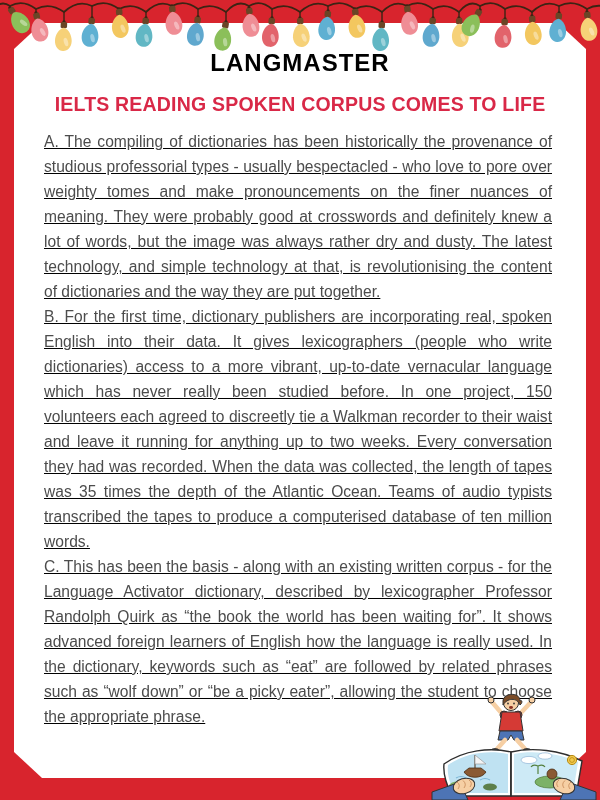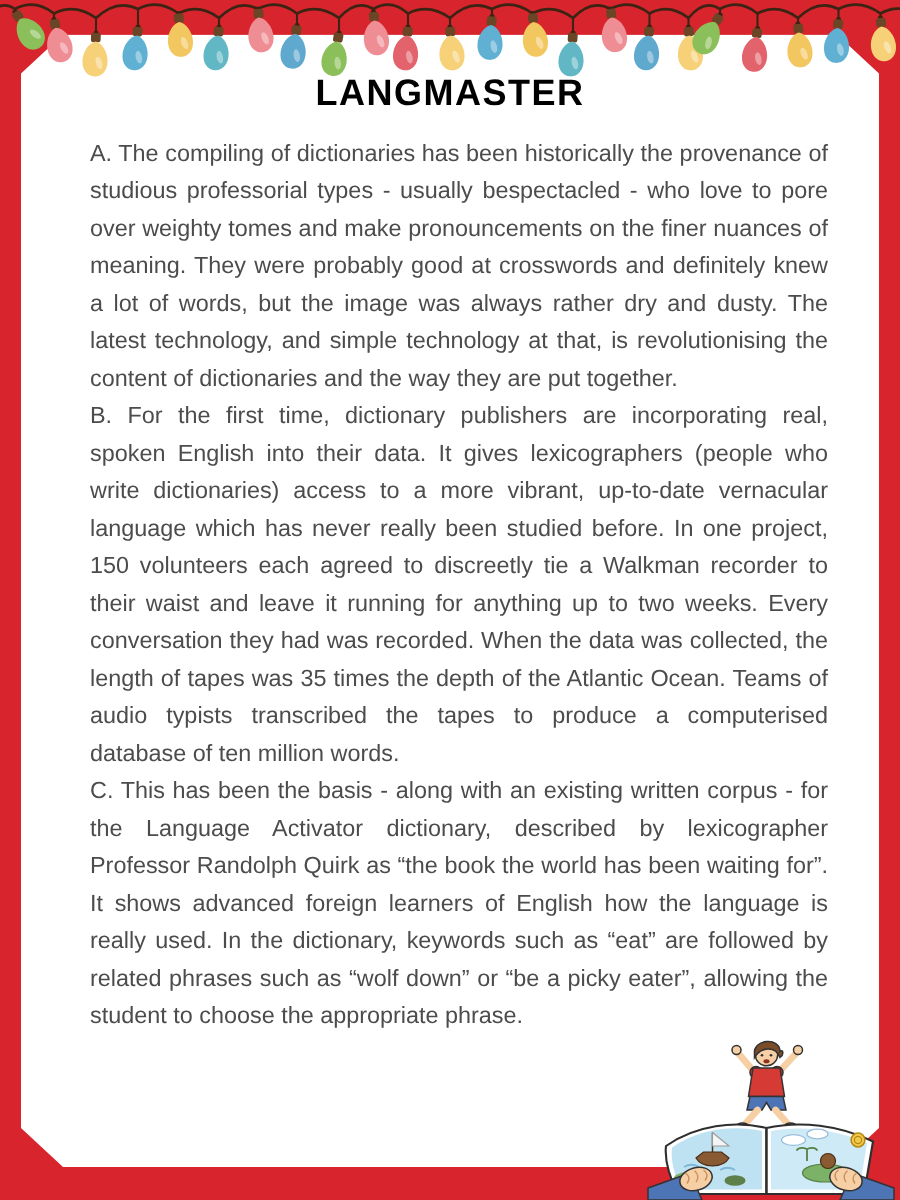--- a/index.html
+++ b/index.html
@@ -17,35 +17,36 @@
   .logo{
     margin-top:26px;text-align:center;
     font-size:24px;font-weight:bold;letter-spacing:1px;
     color:#000000;transform:scaleY(1.02);
   }
   .title{
     margin-top:16px;text-align:center;
     font-size:19.5px;font-weight:bold;letter-spacing:0.2px;
     color:#d92847;
   }
-  .passage{margin:13px 34px 0 46px;}
+  .passage{margin:13px 34px 0 30px;text-decoration:underline;}
   .passage p{
     margin:0;text-align:justify;
     font-size:15.6px;line-height:25px;color:#4c4c4c;
   }
   .lights{position:absolute;left:0;top:0;width:600px;height:120px;z-index:5;pointer-events:none;}
   .illustration{position:absolute;right:0;bottom:0;width:172px;height:112px;z-index:6;overflow:hidden;}
 </style>
 </head>
 <body>
 
 <div class="frame"></div>
 
 <div class="panel">
   <div class="logo">LANGMASTER</div>
+  <div class="title">IELTS READING SPOKEN CORPUS COMES TO LIFE</div>
   <div class="passage">
     <p>A. The compiling of dictionaries has been historically the provenance of studious professorial types - usually bespectacled - who love to pore over weighty tomes and make pronouncements on the finer nuances of meaning. They were probably good at crosswords and definitely knew a lot of words, but the image was always rather dry and dusty. The latest technology, and simple technology at that, is revolutionising the content of dictionaries and the way they are put together.</p>
     <p>B. For the first time, dictionary publishers are incorporating real, spoken English into their data. It gives lexicographers (people who write dictionaries) access to a more vibrant, up-to-date vernacular language which has never really been studied before. In one project, 150 volunteers each agreed to discreetly tie a Walkman recorder to their waist and leave it running for anything up to two weeks. Every conversation they had was recorded. When the data was collected, the length of tapes was 35 times the depth of the Atlantic Ocean. Teams of audio typists transcribed the tapes to produce a computerised database of ten million words.</p>
     <p>C. This has been the basis - along with an existing written corpus - for the Language Activator dictionary, described by lexicographer Professor Randolph Quirk as “the book the world has been waiting for”. It shows advanced foreign learners of English how the language is really used. In the dictionary, keywords such as “eat” are followed by related phrases such as “wolf down” or “be a picky eater”, allowing the student to choose the appropriate phrase.</p>
   </div>
 </div>
 
 <svg class="lights" id="lights-svg" viewBox="0 0 600 120">
     <path d="M-10 12 Q0 -1 10 6 Q23 -1 36 9 Q50 2 64 12 Q78 -1 92 6 Q105.5 -1 119 9 Q132.5 2 146 12 Q159 -1 172 6 Q185 -1 198 9 Q212 2 226 12 Q237.5 -1 249 6 Q260.5 -1 272 9 Q286 2 300 12 Q314 -1 328 6 Q341.5 -1 355 9 Q368.5 2 382 12 Q394.5 -1 407 6 Q420 -1 433 9 Q446 2 459 12 Q469.5 -1 480 6 Q492.5 -1 505 9 Q518.5 2 532 12 Q545.5 -1 559 6 Q573 -1 587 9 Q599.5 2 612 10" fill="none" stroke="#3c2414" stroke-width="1.8"></path>
     <g transform="translate(10 6)">

